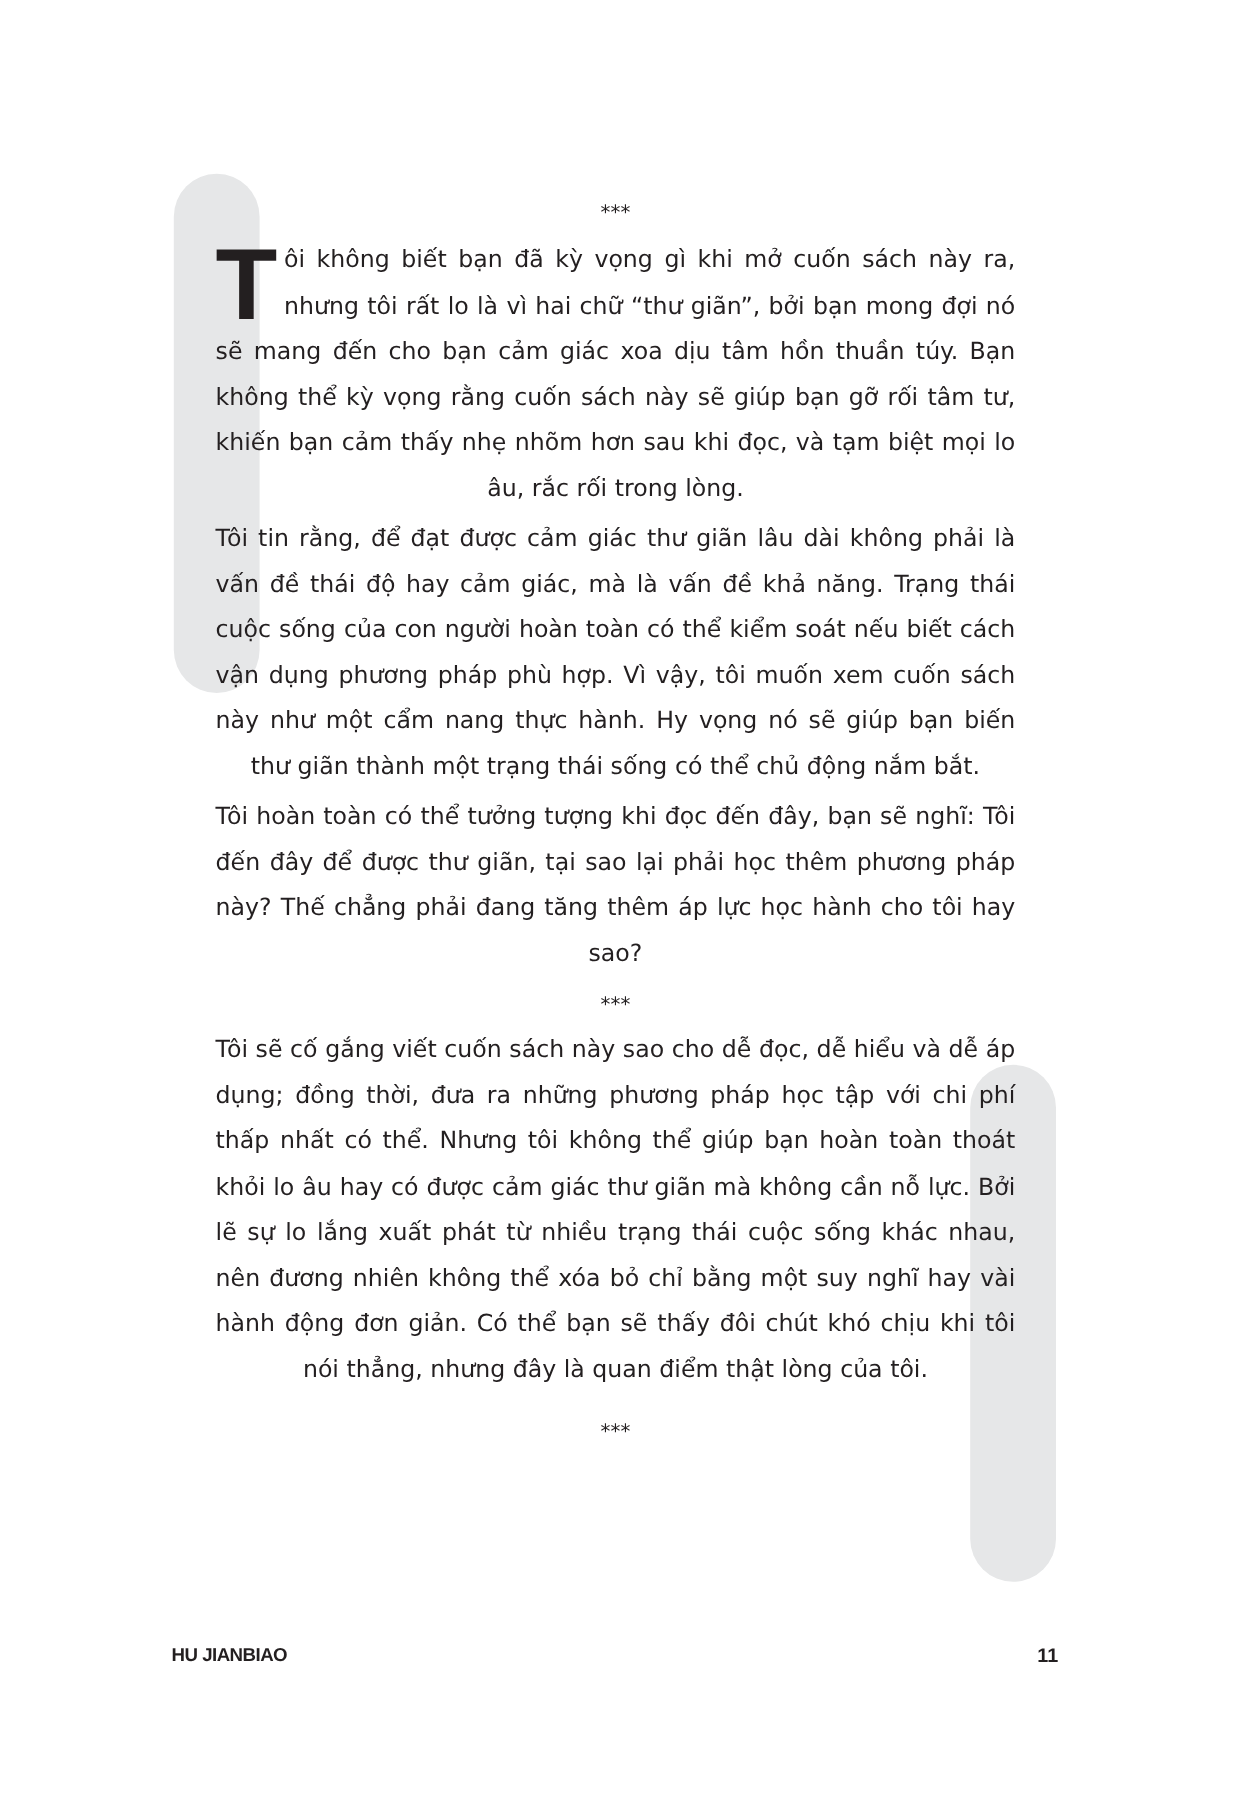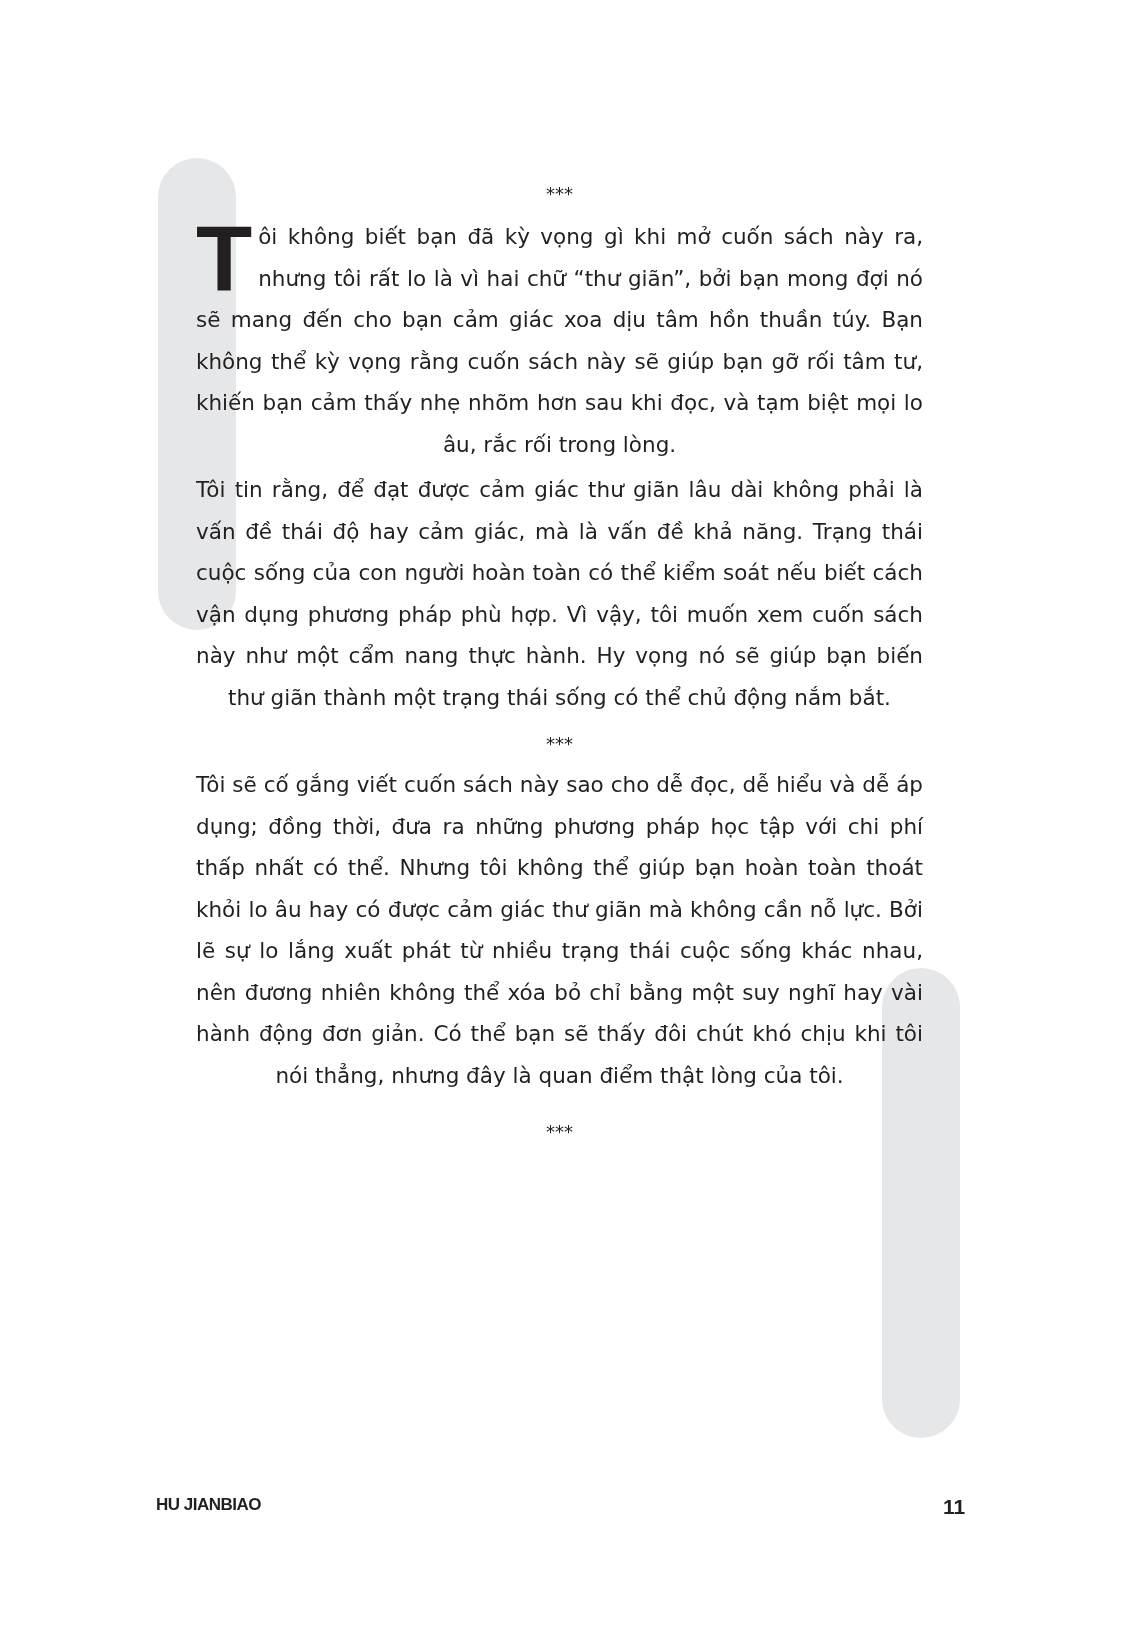--- a/index.html
+++ b/index.html
@@ -20,38 +20,39 @@
       float: left; font-family: "Liberation Sans", sans-serif; font-weight: bold;
       font-size: 92px; line-height: 70px; height: 68px; margin: 8px 6px 0 0; color: #231f20;
     }
     .footer-author {
       position: absolute; left: 156px; top: 1495px;
       font-family: "Liberation Sans", sans-serif; font-weight: bold; font-size: 17px;
       color: #231f20; letter-spacing: -0.5px;
     }
     .footer-page {
       position: absolute; left: 943px; top: 1495px;
-      font-family: "Liberation Sans", sans-serif; font-weight: bold; font-size: 21px;
+      font-family: "Liberation Sans", sans-serif; font-weight: bold; font-size: 18px;
       color: #231f20;
     }
   </style>
 </head>
 <body>
 
 <div class="page">
   <div class="pill pill-left"></div>
   <div class="pill pill-right"></div>
 
   <div class="text-col">
     <p class="sep" style="margin-bottom:8px;">***</p>
 
     <p class="para">
       <span class="dropcap">T</span><span>ôi không biết bạn đã kỳ vọng gì khi mở cuốn sách này ra, nhưng tôi rất lo là vì hai chữ “thư giãn”, bởi bạn mong đợi nó sẽ mang đến cho bạn cảm giác xoa dịu tâm hồn thuần túy. Bạn không thể kỳ vọng rằng cuốn sách này sẽ giúp bạn gỡ rối tâm tư, khiến bạn cảm thấy nhẹ nhõm hơn sau khi đọc, và tạm biệt mọi lo âu, rắc rối trong lòng.</span>
     </p>
     <p class="para">Tôi tin rằng, để đạt được cảm giác thư giãn lâu dài không phải là vấn đề thái độ hay cảm giác, mà là vấn đề khả năng. Trạng thái cuộc sống của con người hoàn toàn có thể kiểm soát nếu biết cách vận dụng phương pháp phù hợp. Vì vậy, tôi muốn xem cuốn sách này như một cẩm nang thực hành. Hy vọng nó sẽ giúp bạn biến thư giãn thành một trạng thái sống có thể chủ động nắm bắt.</p>
+    <p class="para">Tôi hoàn toàn có thể tưởng tượng khi đọc đến đây, bạn sẽ nghĩ: Tôi đến đây để được thư giãn, tại sao lại phải học thêm phương pháp này? Thế chẳng phải đang tăng thêm áp lực học hành cho tôi hay sao?</p>
 
     <p class="sep" style="margin:12px 0 6px;">***</p>
 
     <p class="para">Tôi sẽ cố gắng viết cuốn sách này sao cho dễ đọc, dễ hiểu và dễ áp dụng; đồng thời, đưa ra những phương pháp học tập với chi phí thấp nhất có thể. Nhưng tôi không thể giúp bạn hoàn toàn thoát khỏi lo âu hay có được cảm giác thư giãn mà không cần nỗ lực. Bởi lẽ sự lo lắng xuất phát từ nhiều trạng thái cuộc sống khác nhau, nên đương nhiên không thể xóa bỏ chỉ bằng một suy nghĩ hay vài hành động đơn giản. Có thể bạn sẽ thấy đôi chút khó chịu khi tôi nói thẳng, nhưng đây là quan điểm thật lòng của tôi.</p>
 
     <p class="sep" style="margin-top:22px;">***</p>
   </div>
 
   <div class="footer-author">HU JIANBIAO</div>
   <div class="footer-page">11</div>

